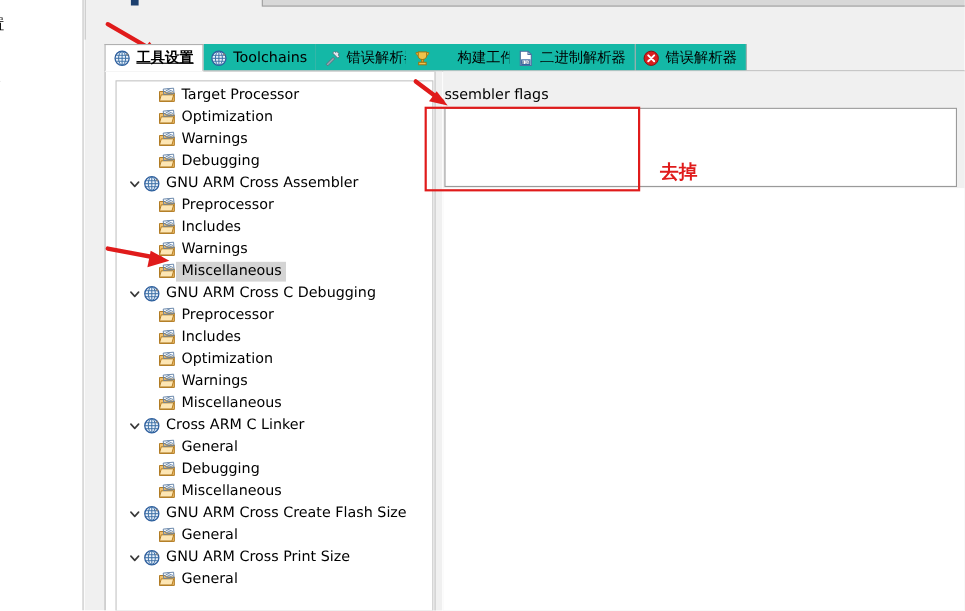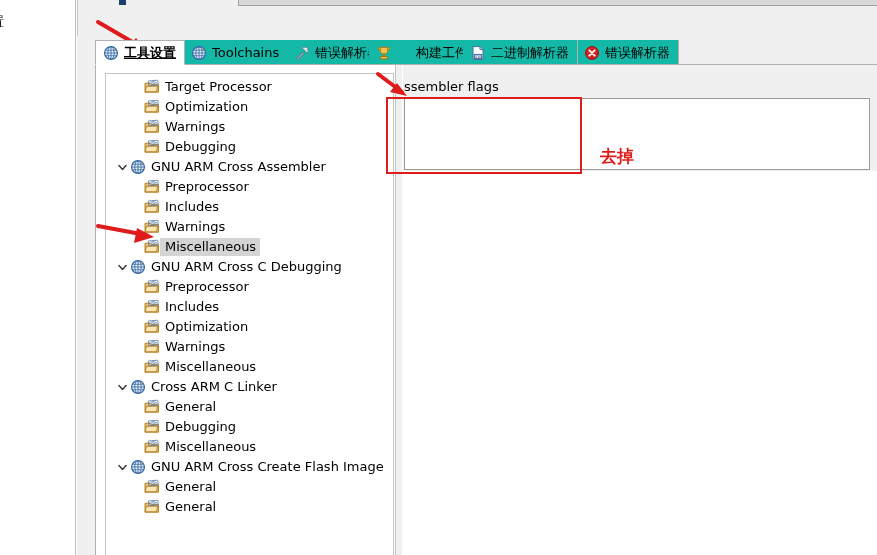--- a/index.html
+++ b/index.html
@@ -564,36 +564,54 @@
               </span>
               <span class="ico">
                 <svg width="16" height="16" viewBox="0 0 16 16">
                   <circle cx="8" cy="8" r="6.4" fill="#eaf2fb" stroke="#2f5f9e" stroke-width="1.2"></circle>
                   <path d="M1.8 8h12.4M8 1.8v12.4" stroke="#3a6ea5" stroke-width="0.9"></path>
                   <ellipse cx="8" cy="8" rx="3.2" ry="6.2" fill="none" stroke="#3a6ea5" stroke-width="0.9"></ellipse>
                   <path d="M2.6 5.3h10.8M2.6 10.7h10.8" stroke="#3a6ea5" stroke-width="0.8"></path>
                   <path d="M12.5 3.2l1.6 1.6-1.1 1.1-1.6-1.6z" fill="#808080"></path>
                 </svg>
               </span>
-              <span class="tlabel">GNU ARM Cross Create Flash Image</span>
+              <span class="tlabel">GNU ARM Cross Create Flash Size</span>
             </div>
             <div class="tree-row">
               <span class="spacer" style="width: 8px;"></span>
               <span class="spacer" style="width: 30px;"></span>
               <span class="ico">
                 <svg width="16" height="16" viewBox="0 0 16 16">
                   <path d="M1 4.2h5.1l1.1 1.4h7.3v7.6H1z" fill="#f3c06b" stroke="#b07a22" stroke-width="0.9"></path>
                   <path d="M2.6 7.2h11.3l-1.6 5.6H1z" fill="#fde6b4" stroke="#b07a22" stroke-width="0.9"></path>
                   <g stroke="#5f7fa5" stroke-width="0.8">
                     <path d="M5.2 4.0l5.4 2.3M6.6 2.9l5.3 2.3M8.0 1.9l5.3 2.3"></path>
                   </g>
                   <rect x="4.6" y="1.6" width="9.4" height="4.9" fill="none" stroke="#5f7fa5" stroke-width="0.8" transform="rotate(-5 9 4)"></rect>
                 </svg>
               </span>
               <span class="tlabel">General</span>
+            </div>
+            <div class="tree-row">
+              <span class="spacer" style="width: 8px;"></span>
+              <span class="twisty">
+                <svg width="11" height="11" viewBox="0 0 11 11">
+                  <path d="M2 3.6l3.5 3.8L9 3.6" fill="none" stroke="#3a3a3a" stroke-width="1.5" stroke-linecap="round" stroke-linejoin="round"></path>
+                </svg>
+              </span>
+              <span class="ico">
+                <svg width="16" height="16" viewBox="0 0 16 16">
+                  <circle cx="8" cy="8" r="6.4" fill="#eaf2fb" stroke="#2f5f9e" stroke-width="1.2"></circle>
+                  <path d="M1.8 8h12.4M8 1.8v12.4" stroke="#3a6ea5" stroke-width="0.9"></path>
+                  <ellipse cx="8" cy="8" rx="3.2" ry="6.2" fill="none" stroke="#3a6ea5" stroke-width="0.9"></ellipse>
+                  <path d="M2.6 5.3h10.8M2.6 10.7h10.8" stroke="#3a6ea5" stroke-width="0.8"></path>
+                  <path d="M12.5 3.2l1.6 1.6-1.1 1.1-1.6-1.6z" fill="#808080"></path>
+                </svg>
+              </span>
+              <span class="tlabel">GNU ARM Cross Print Size</span>
             </div>
             <div class="tree-row">
               <span class="spacer" style="width: 8px;"></span>
               <span class="spacer" style="width: 30px;"></span>
               <span class="ico">
                 <svg width="16" height="16" viewBox="0 0 16 16">
                   <path d="M1 4.2h5.1l1.1 1.4h7.3v7.6H1z" fill="#f3c06b" stroke="#b07a22" stroke-width="0.9"></path>
                   <path d="M2.6 7.2h11.3l-1.6 5.6H1z" fill="#fde6b4" stroke="#b07a22" stroke-width="0.9"></path>
                   <g stroke="#5f7fa5" stroke-width="0.8">
                     <path d="M5.2 4.0l5.4 2.3M6.6 2.9l5.3 2.3M8.0 1.9l5.3 2.3"></path>

